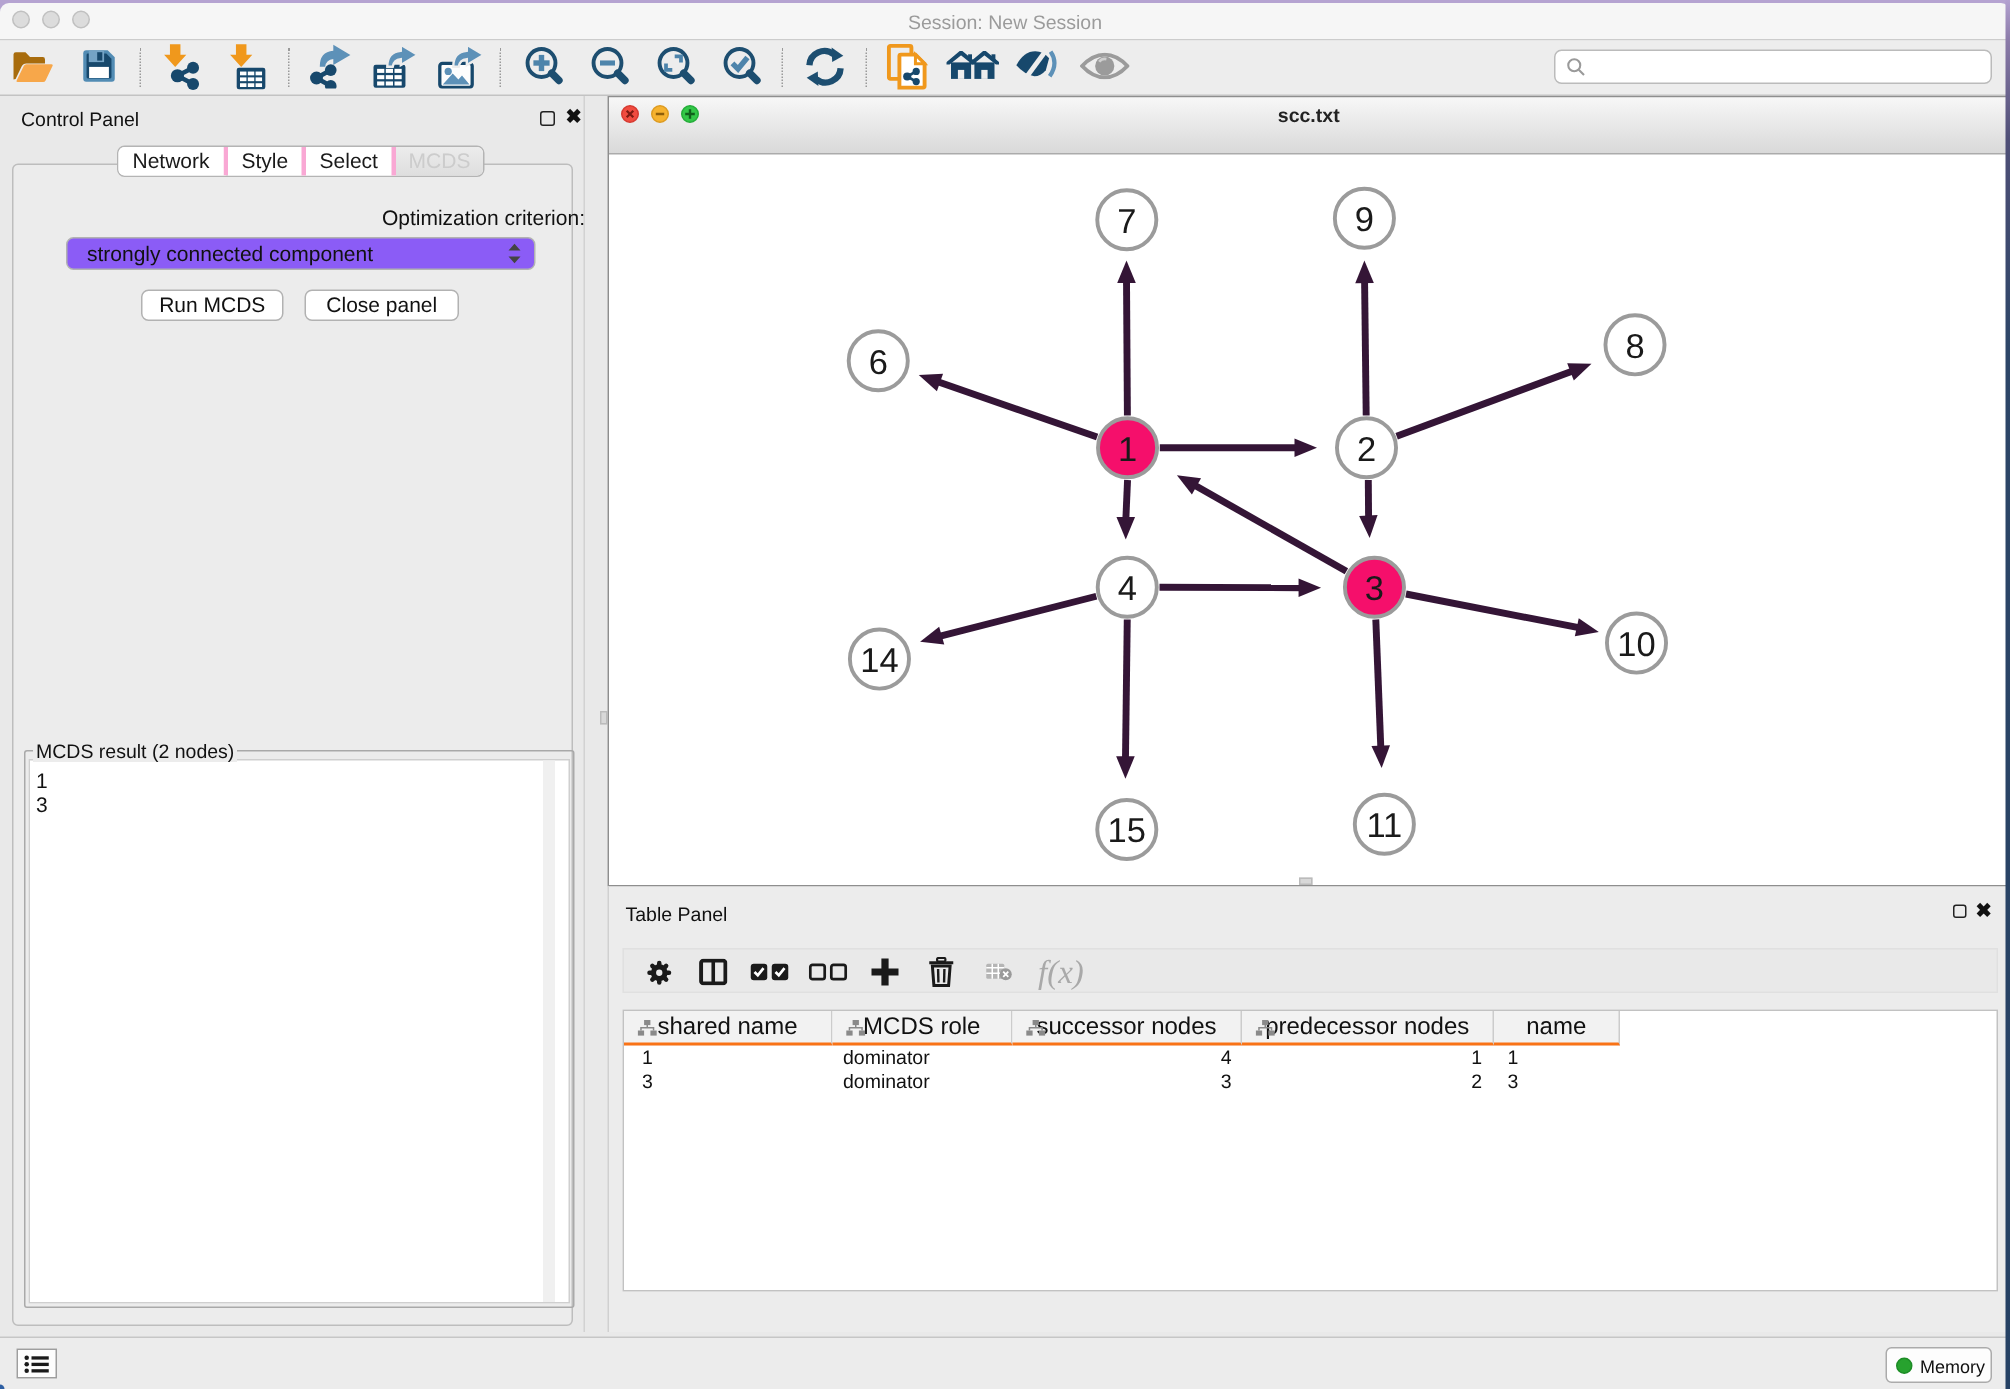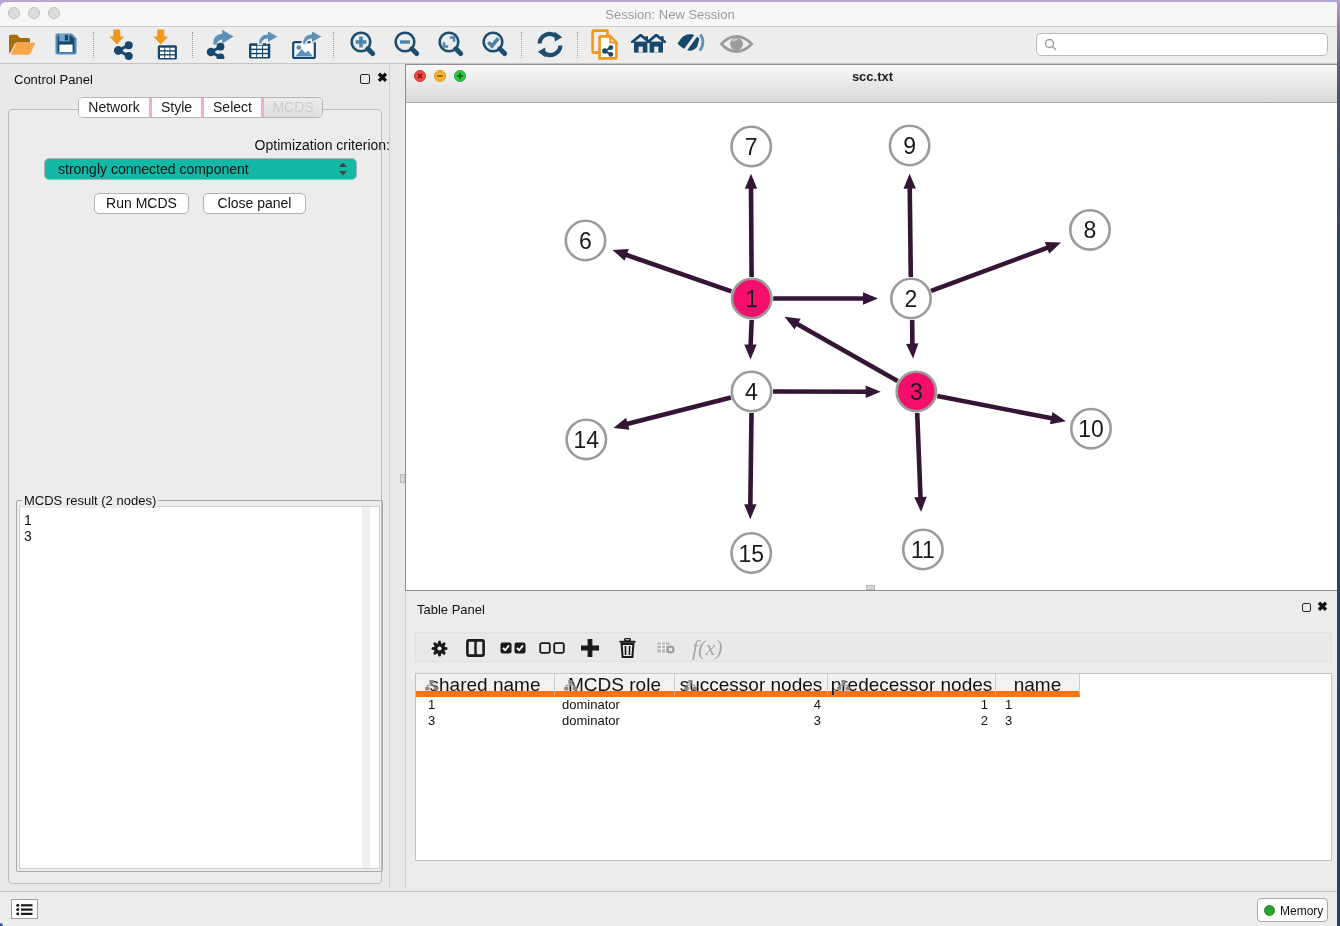--- a/index.html
+++ b/index.html
@@ -35,21 +35,21 @@
   #tabs { position:absolute; left:78px; top:33px; width:245px; height:21px;
           border:1px solid #b4b4b4; border-radius:5px; background:#fff; display:flex; }
   .tab { flex:0 0 auto; text-align:center; font-size:14px; color:#1a1a1a;
          line-height:19px; border-right:3px solid #f9a8d4; background:#fff; }
   .tab:first-child { border-radius:4px 0 0 4px; }
   .tab.sel { background:linear-gradient(#ececec,#dedede); color:#cccccc;
              border-right:none; border-radius:0 4px 4px 0; }
   #optlabel { position:absolute; left:0; top:73px; width:390px; text-align:right;
               font-size:14px; color:#111; }
   #combo { position:absolute; left:44px; top:94px; width:313px; height:22px;
-           background:#14b8a6; border:1px solid #b2b2b2; border-radius:5px;
+           background:#8b5cf6; border:1px solid #b2b2b2; border-radius:5px;
            font-size:14px; line-height:20px; padding-left:13px; color:#111; }
   .btn { position:absolute; top:129px; height:21px; background:#fff;
          border:1px solid #b2b2b2; border-radius:5px; font-size:14px;
          line-height:19px; text-align:center; color:#111; }
   #fieldset { position:absolute; left:16px; top:436px; width:367px; height:372px;
               border:1px solid #a9a9a9; border-radius:2px; }
   #fieldlegend { position:absolute; left:22px; top:429px; background:#ececec;
                  font-size:13px; color:#111; padding:0 2px; }
   #fieldwhite { position:absolute; left:19px; top:442px; width:361px; height:363px;
                 background:#fff; border:1px solid #cfcfcf; }
@@ -75,22 +75,22 @@
             border-left:1px solid #d0d0d0; }
   #tp-title { position:absolute; left:11px; top:11px; font-size:13px; color:#111; }
   #tp-float { position:absolute; left:896px; top:12px; width:9px; height:9px;
               border:1.5px solid #222; border-radius:2px; }
   #tp-close { position:absolute; left:911px; top:8px; font-size:13px; font-weight:bold; color:#111; }
   #tp-toolbar { position:absolute; left:9px; top:41px; width:917px; height:30px;
                 background:#e9e9e9; border:1px solid #e0e0e0; }
   #tp-table { position:absolute; left:9px; top:82px; width:917px; height:188px;
               background:#fff; border:1px solid #c2c2c2; }
   .th { position:absolute; top:0; height:23px; background:#f2f2f2;
-        border-right:1px solid #cccccc; border-bottom:6px solid #f97316;
-        font-size:19px; color:#111; text-align:center; line-height:22px; }
+        border-right:1px solid #cccccc; border-bottom:2px solid #f97316;
+        font-size:16px; color:#111; text-align:center; line-height:22px; }
   .td { position:absolute; font-size:13px; color:#111; height:16px; line-height:16px; }
   #tp-tabs { position:absolute; left:290px; top:275px; height:21px; display:flex;
              background:#fff; border:1px solid #b9b9b9; border-radius:5px; }
   .btab { font-size:14px; color:#111; line-height:19px; text-align:center;
           border-right:1px solid #c6c6c6; padding:0 12px; }
   .btab:last-child { border-right:none; }
   .btab.sel { color:#c0c0c0; background:linear-gradient(#ececec,#e2e2e2); }
 
   
   #statusbar { left:0; top:891px; width:1340px; height:35px; background:#ececec;

